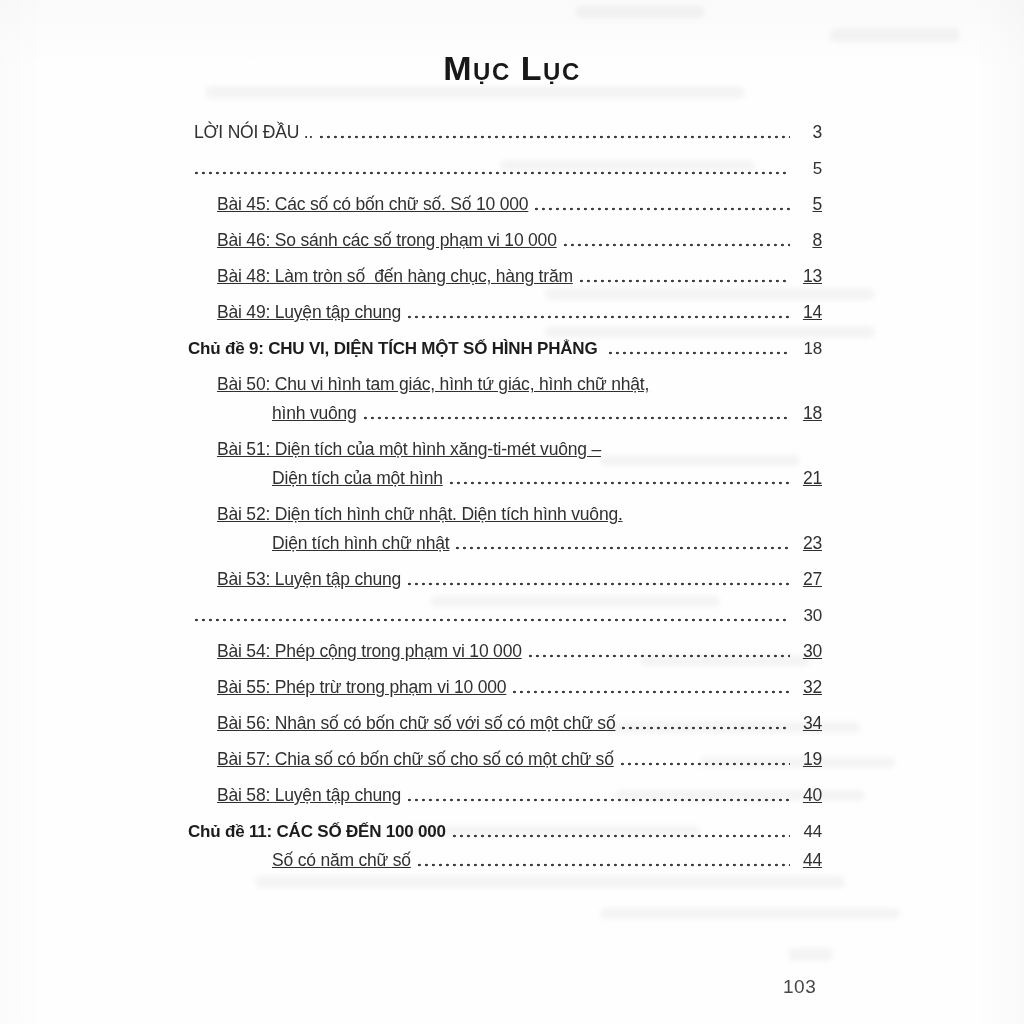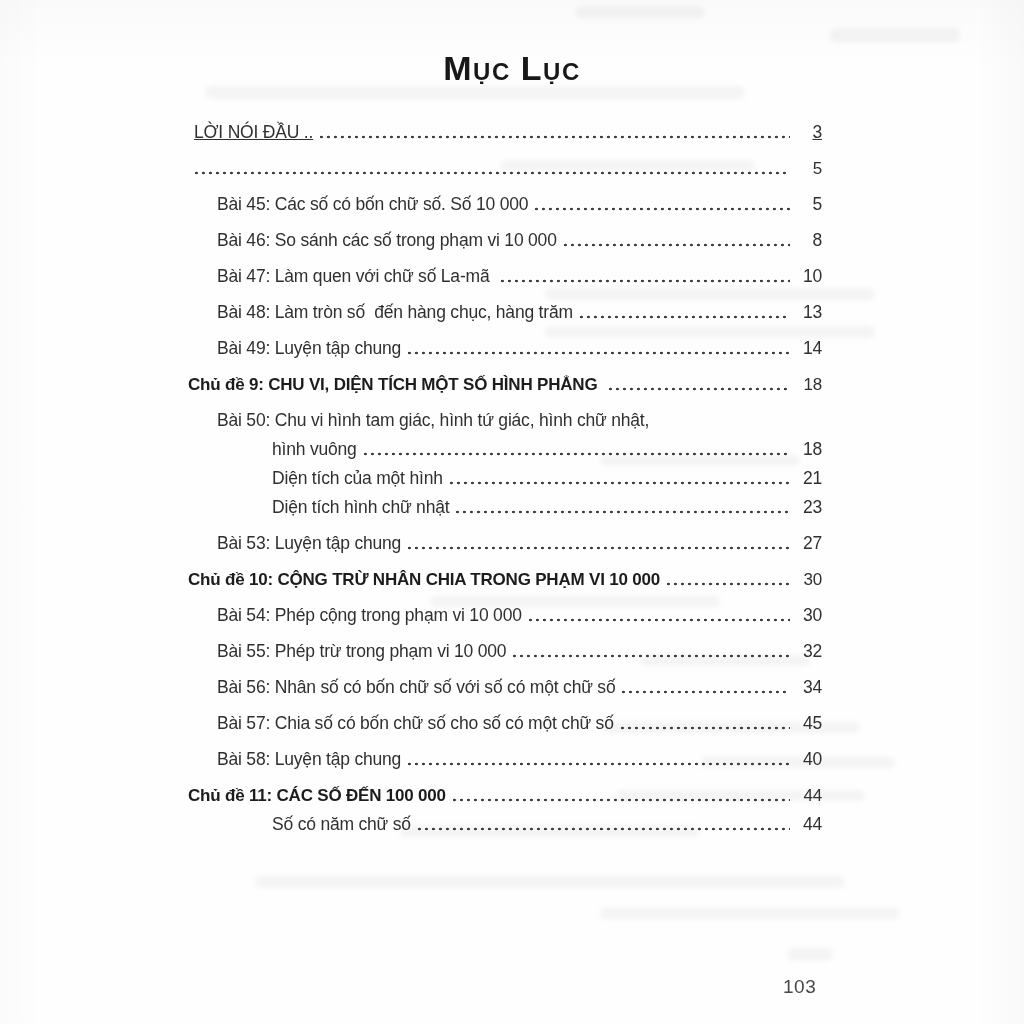--- a/index.html
+++ b/index.html
@@ -67,22 +67,22 @@
   .row {
     display: flex;
     align-items: flex-end;
     height: 26px;
     margin-bottom: 10px;
     font-size: 17.5px;
     letter-spacing: -0.2px;
     color: var(--text, #303030);
     white-space: pre;
   }
-  .row.front  { padding-left: 6px; text-decoration: underline; }
-  .row.lesson { padding-left: 29px; }
+  .row.front  { padding-left: 6px; }
+  .row.lesson { padding-left: 29px; text-decoration: underline; }
   .row.chapter {
     font-weight: 700;
     font-size: 17px;
     color: var(--chapter-text, #1c1c1c);
   }
   .row.cont {
     margin-top: -7px;      
     padding-left: 84px;
   }
   .label { flex: 0 0 auto; }
@@ -134,34 +134,35 @@
   <div class="ghost" style="left:600px; top:908px; width:300px; height:11px;"></div>
   <div class="ghost" style="left:788px; top:948px; width:45px;  height:13px;"></div>
 
   <h1 class="title" id="page-title"><span class="tw">MỤC</span><span class="tw">LỤC</span></h1>
 
   <div class="toc" id="toc-list">
       <div class="row front"><span class="label">LỜI NÓI ĐẦU ..</span><span class="leader"></span><span class="pagenum">3</span></div>
       <div class="row chapter"><span class="leader"></span><span class="pagenum">5</span></div>
       <div class="row lesson"><span class="label">Bài 45: Các số có bốn chữ số. Số 10 000</span><span class="leader"></span><span class="pagenum">5</span></div>
       <div class="row lesson"><span class="label">Bài 46: So sánh các số trong phạm vi 10 000</span><span class="leader"></span><span class="pagenum">8</span></div>
-      <div class="row lesson"><span class="label">Bài 47: Làm quen với chữ số La-mã </span><span class="leader"></span><span class="pagenum">10</span></div>
       <div class="row lesson"><span class="label">Bài 48: Làm tròn số  đến hàng chục, hàng trăm</span><span class="leader"></span><span class="pagenum">13</span></div>
       <div class="row lesson"><span class="label">Bài 49: Luyện tập chung</span><span class="leader"></span><span class="pagenum">14</span></div>
       <div class="row chapter"><span class="label">Chủ đề 9: CHU VI, DIỆN TÍCH MỘT SỐ HÌNH PHẲNG </span><span class="leader"></span><span class="pagenum">18</span></div>
       <div class="row lesson"><span class="label">Bài 50: Chu vi hình tam giác, hình tứ giác, hình chữ nhật,</span></div>
       <div class="row lesson cont"><span class="label">hình vuông</span><span class="leader"></span><span class="pagenum">18</span></div>
+      <div class="row lesson"><span class="label">Bài 51: Diện tích của một hình xăng-ti-mét vuông –</span></div>
       <div class="row lesson cont"><span class="label">Diện tích của một hình</span><span class="leader"></span><span class="pagenum">21</span></div>
+      <div class="row lesson"><span class="label">Bài 52: Diện tích hình chữ nhật. Diện tích hình vuông.</span></div>
       <div class="row lesson cont"><span class="label">Diện tích hình chữ nhật</span><span class="leader"></span><span class="pagenum">23</span></div>
       <div class="row lesson"><span class="label">Bài 53: Luyện tập chung</span><span class="leader"></span><span class="pagenum">27</span></div>
-      <div class="row chapter"><span class="label">Chủ đề 10: CỘNG TRỪ NHÂN CHIA TRONG PHẠM VI 10 000</span><span class="leader"></span><span class="pagenum">30</span></div>
+      <div class="row chapter"><span class="leader"></span><span class="pagenum">30</span></div>
       <div class="row lesson"><span class="label">Bài 54: Phép cộng trong phạm vi 10 000</span><span class="leader"></span><span class="pagenum">30</span></div>
       <div class="row lesson"><span class="label">Bài 55: Phép trừ trong phạm vi 10 000</span><span class="leader"></span><span class="pagenum">32</span></div>
       <div class="row lesson"><span class="label">Bài 56: Nhân số có bốn chữ số với số có một chữ số</span><span class="leader"></span><span class="pagenum">34</span></div>
-      <div class="row lesson"><span class="label">Bài 57: Chia số có bốn chữ số cho số có một chữ số</span><span class="leader"></span><span class="pagenum">45</span></div>
+      <div class="row lesson"><span class="label">Bài 57: Chia số có bốn chữ số cho số có một chữ số</span><span class="leader"></span><span class="pagenum">19</span></div>
       <div class="row lesson"><span class="label">Bài 58: Luyện tập chung</span><span class="leader"></span><span class="pagenum">40</span></div>
       <div class="row chapter"><span class="label">Chủ đề 11: CÁC SỐ ĐẾN 100 000</span><span class="leader"></span><span class="pagenum">44</span></div>
       <div class="row lesson cont"><span class="label">Số có năm chữ số</span><span class="leader"></span><span class="pagenum">44</span></div>
     </div>
 
   <div class="folio">103</div>
 
 </div>
 
 </body></html>

